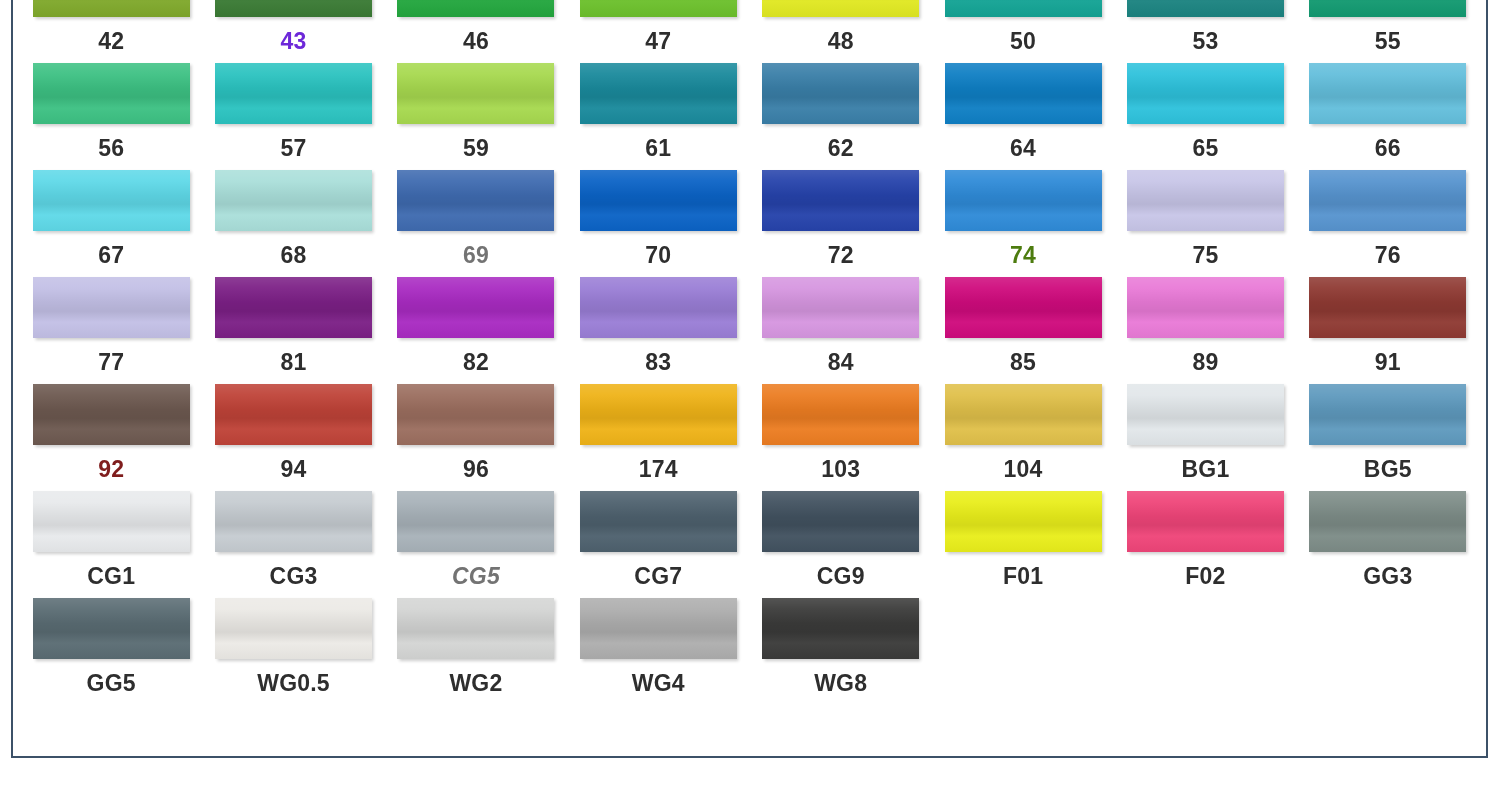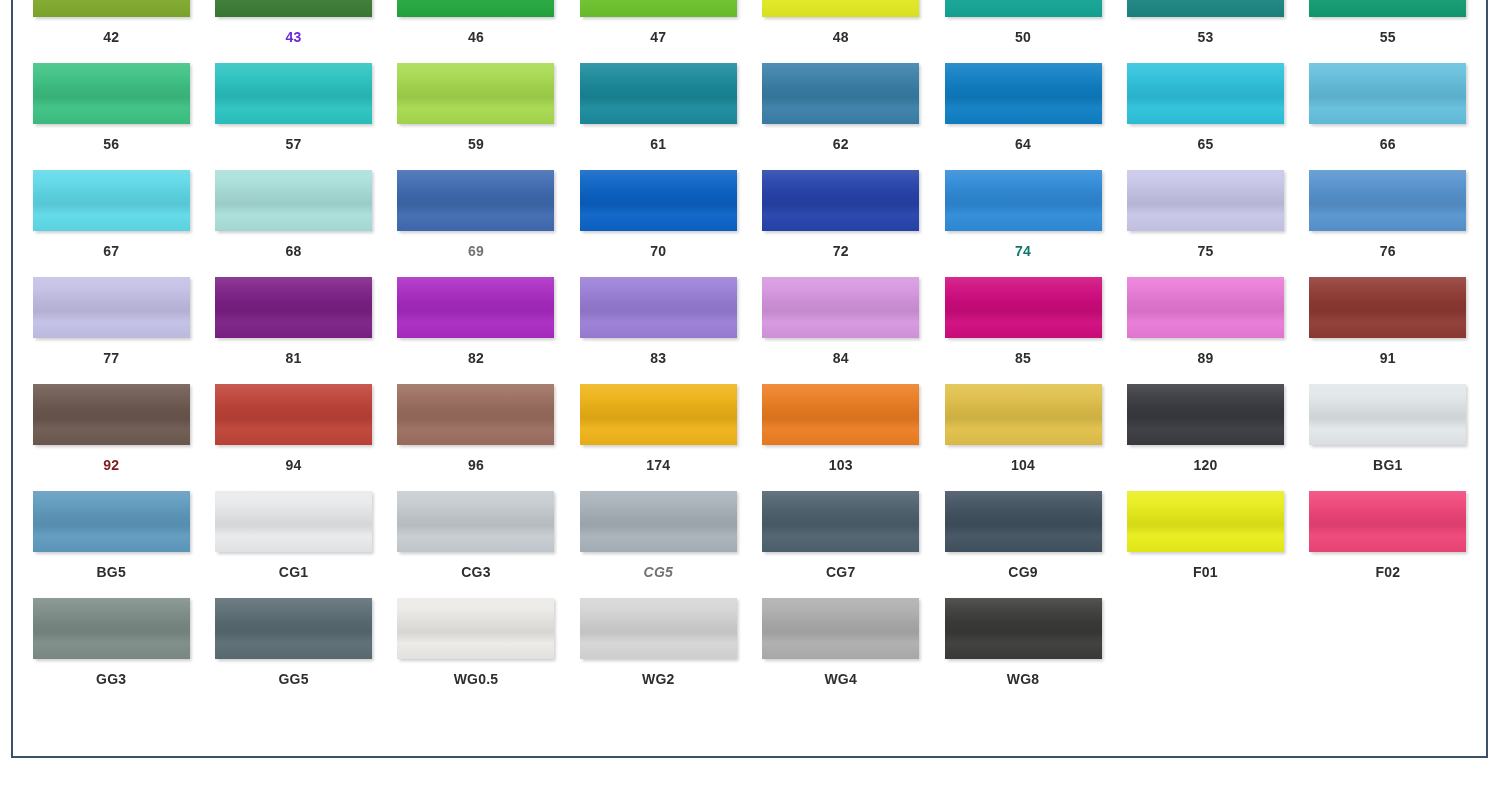--- a/index.html
+++ b/index.html
@@ -67,21 +67,21 @@
       rgba(0,0,0,0.055) 42%,
       rgba(0,0,0,0.085) 56%,
       rgba(255,255,255,0.04) 74%,
       rgba(0,0,0,0.04) 100%
     );
     pointer-events: none;
   }
 
   .swatch-label {
     margin-top: 13px;
-    font-size: 14px;
+    font-size: 23px;
     font-weight: 700;
     color: #2e2e2e;
     letter-spacing: 0.2px;
     line-height: 1;
     font-family: "Liberation Sans", sans-serif;
   }
 </style>
 </head>
 <body>
 
@@ -166,21 +166,21 @@
       <div class="swatch-cell">
         <div class="swatch-chip" style="background-color: rgb(11, 99, 198);"></div>
         <div class="swatch-label" style="color: rgb(46, 46, 46);">70</div>
       </div>
       <div class="swatch-cell">
         <div class="swatch-chip" style="background-color: rgb(38, 67, 171);"></div>
         <div class="swatch-label" style="color: rgb(46, 46, 46);">72</div>
       </div>
       <div class="swatch-cell">
         <div class="swatch-chip" style="background-color: rgb(47, 139, 216);"></div>
-        <div class="swatch-label" style="color: #0f766e;">74</div>
+        <div class="swatch-label" style="color: #4d7c0f;">74</div>
       </div>
       <div class="swatch-cell">
         <div class="swatch-chip" style="background-color: rgb(200, 198, 232);"></div>
         <div class="swatch-label" style="color: rgb(46, 46, 46);">75</div>
       </div>
       <div class="swatch-cell">
         <div class="swatch-chip" style="background-color: rgb(87, 148, 207);"></div>
         <div class="swatch-label" style="color: rgb(46, 46, 46);">76</div>
       </div>
       <div class="swatch-cell">
@@ -233,24 +233,20 @@
       </div>
       <div class="swatch-cell">
         <div class="swatch-chip" style="background-color: rgb(236, 125, 34);"></div>
         <div class="swatch-label" style="color: rgb(46, 46, 46);">103</div>
       </div>
       <div class="swatch-cell">
         <div class="swatch-chip" style="background-color: rgb(224, 192, 74);"></div>
         <div class="swatch-label" style="color: rgb(46, 46, 46);">104</div>
       </div>
       <div class="swatch-cell">
-        <div class="swatch-chip" style="background-color: rgb(58, 59, 64);"></div>
-        <div class="swatch-label" style="color: rgb(46, 46, 46);">120</div>
-      </div>
-      <div class="swatch-cell">
         <div class="swatch-chip" style="background-color: rgb(226, 231, 234);"></div>
         <div class="swatch-label" style="color: rgb(46, 46, 46);">BG1</div>
       </div>
       <div class="swatch-cell">
         <div class="swatch-chip" style="background-color: rgb(95, 154, 190);"></div>
         <div class="swatch-label" style="color: rgb(46, 46, 46);">BG5</div>
       </div>
       <div class="swatch-cell">
         <div class="swatch-chip" style="background-color: rgb(232, 234, 236);"></div>
         <div class="swatch-label" style="color: rgb(46, 46, 46);">CG1</div>

